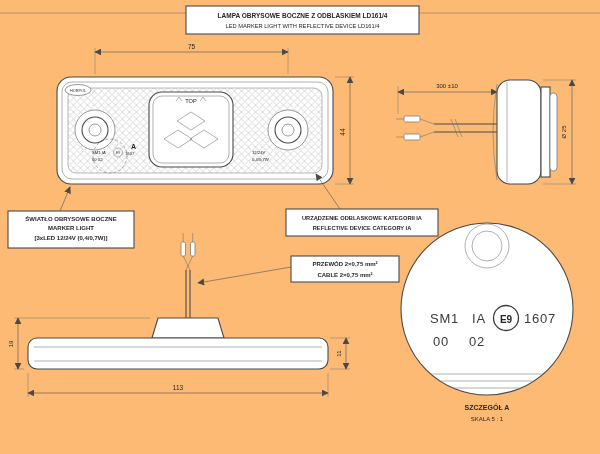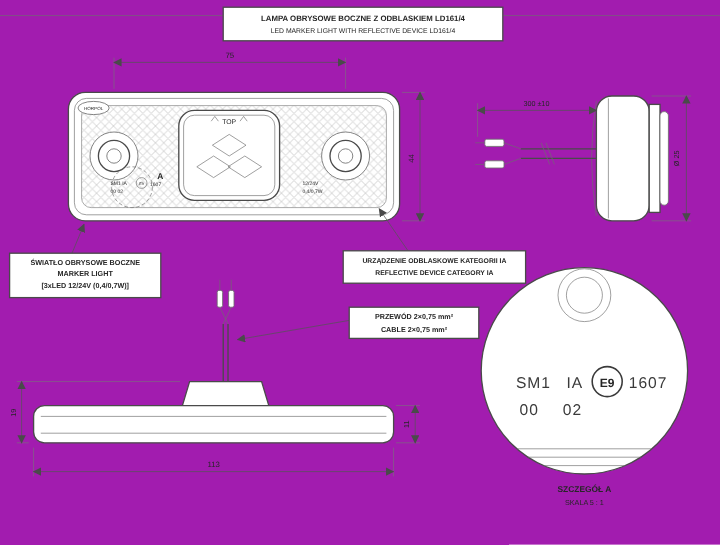--- a/index.html
+++ b/index.html
@@ -1,16 +1,16 @@
 <!DOCTYPE html>
 <html><head>
 <meta charset="utf-8">
 <style>
   html,body{margin:0;padding:0;background:#fff;}
-  #sheet{position:relative;width:600px;height:454px;background:#a21caf;overflow:hidden;}
+  #sheet{position:relative;width:600px;height:454px;background:#fdba74;overflow:hidden;}
   svg{position:absolute;left:0;top:0;}
   text{font-family:"Liberation Sans",sans-serif;fill:#262626;}
   .ln{stroke:#4a4a4a;stroke-width:1.1;fill:none;}
   .lnf{stroke:#4a4a4a;stroke-width:1.1;fill:#ffffff;}
   .thin{stroke:#6e6e6e;stroke-width:0.55;fill:none;}
   .thinf{stroke:#6e6e6e;stroke-width:0.7;fill:#ffffff;}
   .dim{stroke:#555;stroke-width:0.6;fill:none;}
   .ext{stroke:#777;stroke-width:0.5;fill:none;}
   .t4{font-size:4.2px;}
   .t5{font-size:5.7px;}

